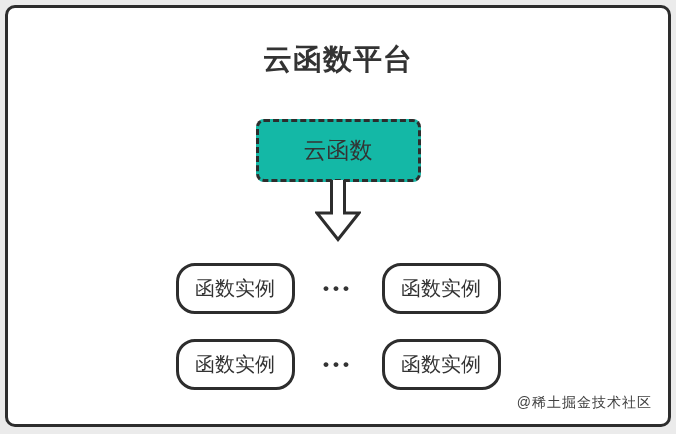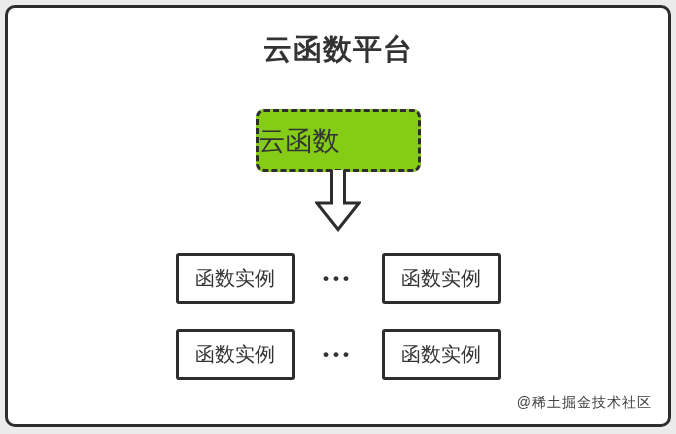--- a/index.html
+++ b/index.html
@@ -15,39 +15,40 @@
     position: absolute;
     left: 5px;
     top: 5px;
     width: 660px;
     height: 416px;
     background: #ffffff;
     border: 3px solid #2d2d2d;
     border-radius: 10px;
   }
   .title {
-    margin-top: 22px;
+    margin-top: 32px;
     text-align: center;
     font-size: 29px;
     font-weight: 700;
     color: #333333;
     letter-spacing: 1px;
   }
   .cloud-box {
     box-sizing: border-box;
     width: 165px;
     height: 63px;
     margin: 39px auto 0 auto;
     border: 3px dashed #2d2d2d;
     border-radius: 8px;
     display: flex;
     align-items: center;
-    font-size: 27px;
+    justify-content: center;
+    font-size: 23px;
     color: #333333;
-    background: #84cc16;
+    background: #14b8a6;
   }
   .arrow-wrap {
     display: flex;
     justify-content: center;
     margin-top: -2px;
     height: 62px;
   }
   .arrow-wrap svg { display: block; }
   .grid {
     margin-top: 21px;
@@ -58,21 +59,21 @@
     align-items: center;
   }
   .row + .row {
     margin-top: 25px;
   }
   .instance-box {
     box-sizing: border-box;
     width: 119px;
     height: 51px;
     border: 3px solid #2d2d2d;
-    border-radius: 3px;
+    border-radius: 19px;
     display: flex;
     align-items: center;
     justify-content: center;
     font-size: 20px;
     color: #333333;
     background: #ffffff;
   }
   .dots {
     width: 87px;
     text-align: center;

